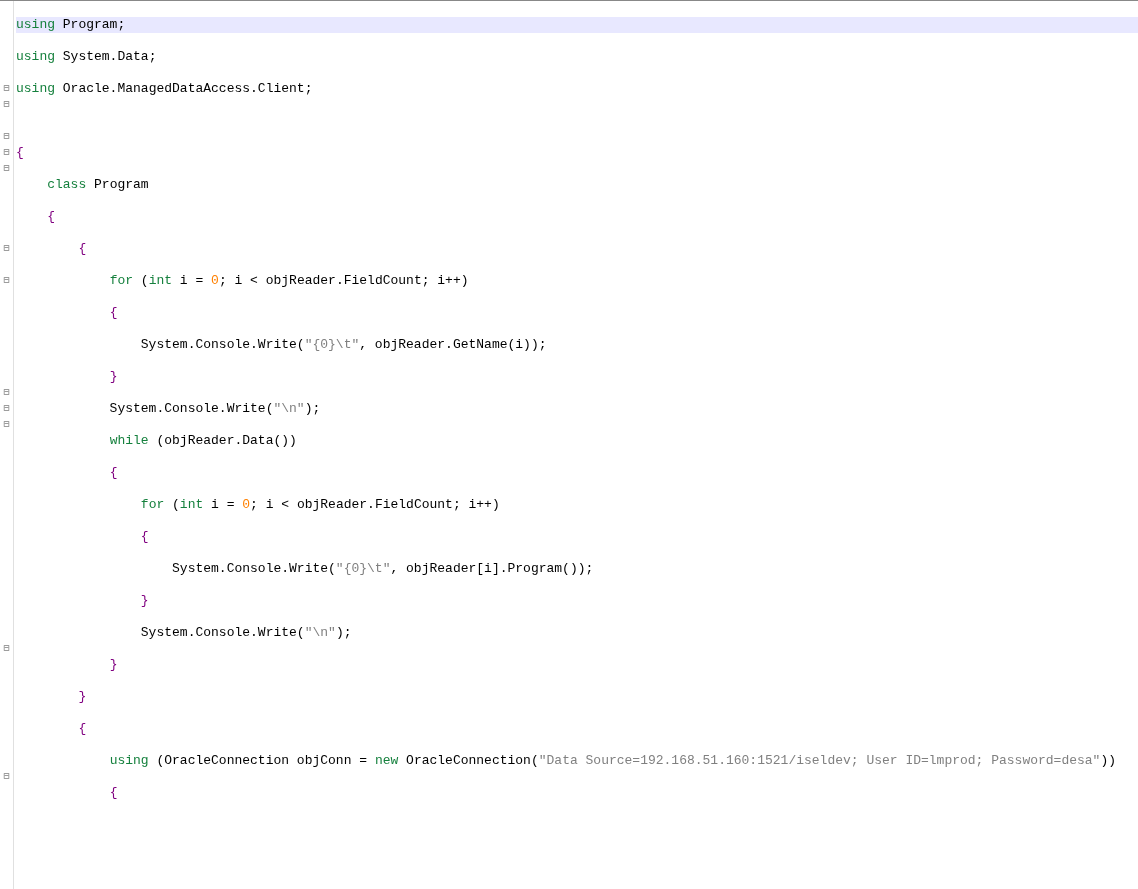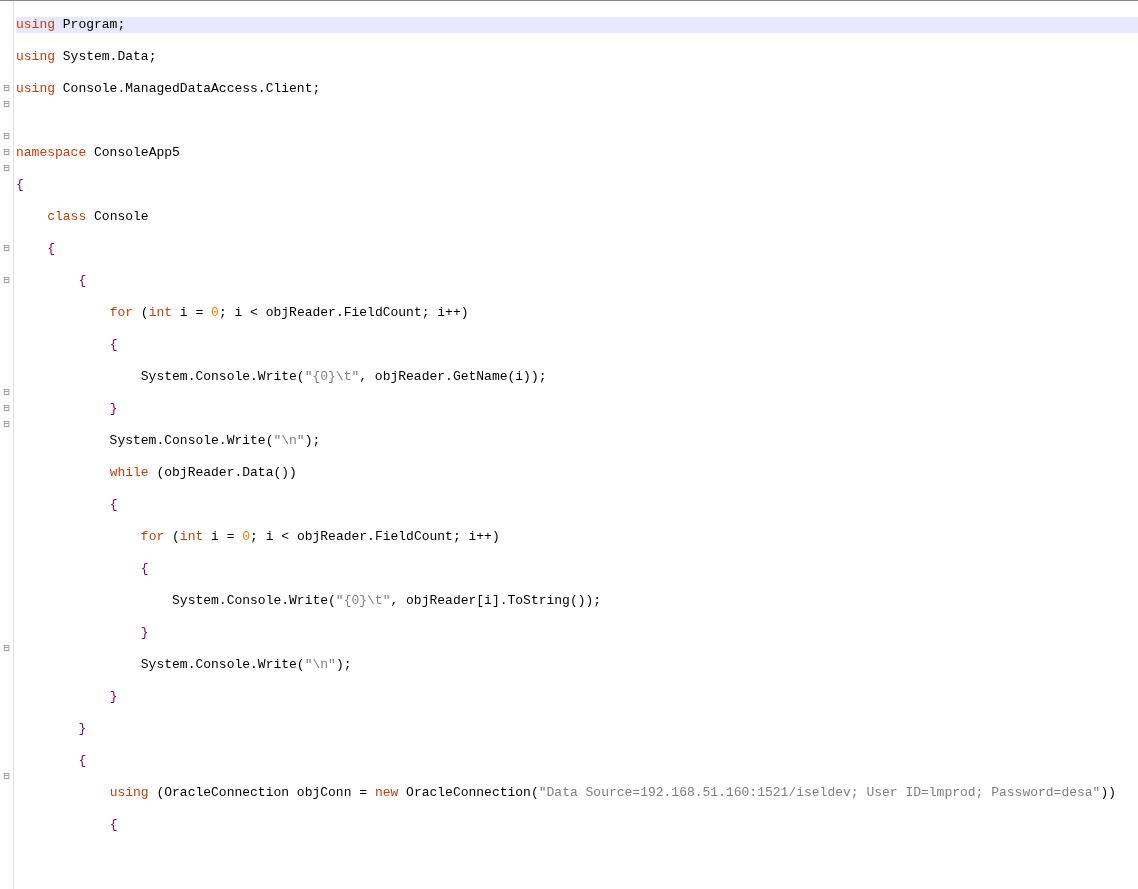--- a/index.html
+++ b/index.html
@@ -37,21 +37,21 @@
     white-space: pre;
     overflow: hidden;
   }
   .line {
     height: 16px;
     display: block;
   }
   .line.hl {
     background: #e8e8ff;
   }
-  .kw { color: #c2410c; }
+  .kw { color: #15803d; }
   .str { color: #808080; }
   .num { color: #ff8000; }
   .punc { color: #800080; }
 </style>
 </head>
 <body>
 
 <div class="editor">
   <div class="gutter">
     <div class="gutter-line"></div>
@@ -105,37 +105,36 @@
     <div class="gutter-line">⊟</div>
     <div class="gutter-line"></div>
     <div class="gutter-line"></div>
     <div class="gutter-line"></div>
     <div class="gutter-line"></div>
     <div class="gutter-line"></div>
   </div>
   <div class="code-area">
 <span class="line hl"><span class="kw">using</span><span> Program;</span></span>
 <span class="line"><span class="kw">using</span><span> System.Data;</span></span>
-<span class="line"><span class="kw">using</span><span> Console.ManagedDataAccess.Client;</span></span>
+<span class="line"><span class="kw">using</span><span> Oracle.ManagedDataAccess.Client;</span></span>
 <span class="line"></span>
-<span class="line"><span class="kw">namespace</span><span> ConsoleApp5</span></span>
 <span class="line"><span class="punc">{</span></span>
-<span class="line">    <span class="kw">class</span><span> Console</span></span>
+<span class="line">    <span class="kw">class</span><span> Program</span></span>
 <span class="line">    <span class="punc">{</span></span>
 <span class="line">        <span class="punc">{</span></span>
 <span class="line">            <span class="kw">for</span> (<span class="kw">int</span><span> i = </span><span class="num">0</span><span>; i &lt; objReader.FieldCount; i++)</span></span>
 <span class="line">            <span class="punc">{</span></span>
 <span class="line"><span>                System.Console.Write(</span><span class="str">"{0}\t"</span><span>, objReader.GetName(i));</span></span>
 <span class="line">            <span class="punc">}</span></span>
 <span class="line"><span>            System.Console.Write(</span><span class="str">"\n"</span><span>);</span></span>
 <span class="line">            <span class="kw">while</span><span> (objReader.Data())</span></span>
 <span class="line">            <span class="punc">{</span></span>
 <span class="line">                <span class="kw">for</span> (<span class="kw">int</span><span> i = </span><span class="num">0</span><span>; i &lt; objReader.FieldCount; i++)</span></span>
 <span class="line">                <span class="punc">{</span></span>
-<span class="line"><span>                    System.Console.Write(</span><span class="str">"{0}\t"</span><span>, objReader[i].ToString());</span></span>
+<span class="line"><span>                    System.Console.Write(</span><span class="str">"{0}\t"</span><span>, objReader[i].Program());</span></span>
 <span class="line">                <span class="punc">}</span></span>
 <span class="line"><span>                System.Console.Write(</span><span class="str">"\n"</span><span>);</span></span>
 <span class="line">            <span class="punc">}</span></span>
 <span class="line">        <span class="punc">}</span></span>
 <span class="line">        <span class="punc">{</span></span>
 <span class="line">            <span class="kw">using</span><span> (OracleConnection objConn = </span><span class="kw">new</span><span> OracleConnection(</span><span class="str">"Data Source=192.168.51.160:1521/iseldev; User ID=lmprod; Password=desa"</span><span>))</span></span>
 <span class="line">            <span class="punc">{</span></span>
 
 
 

